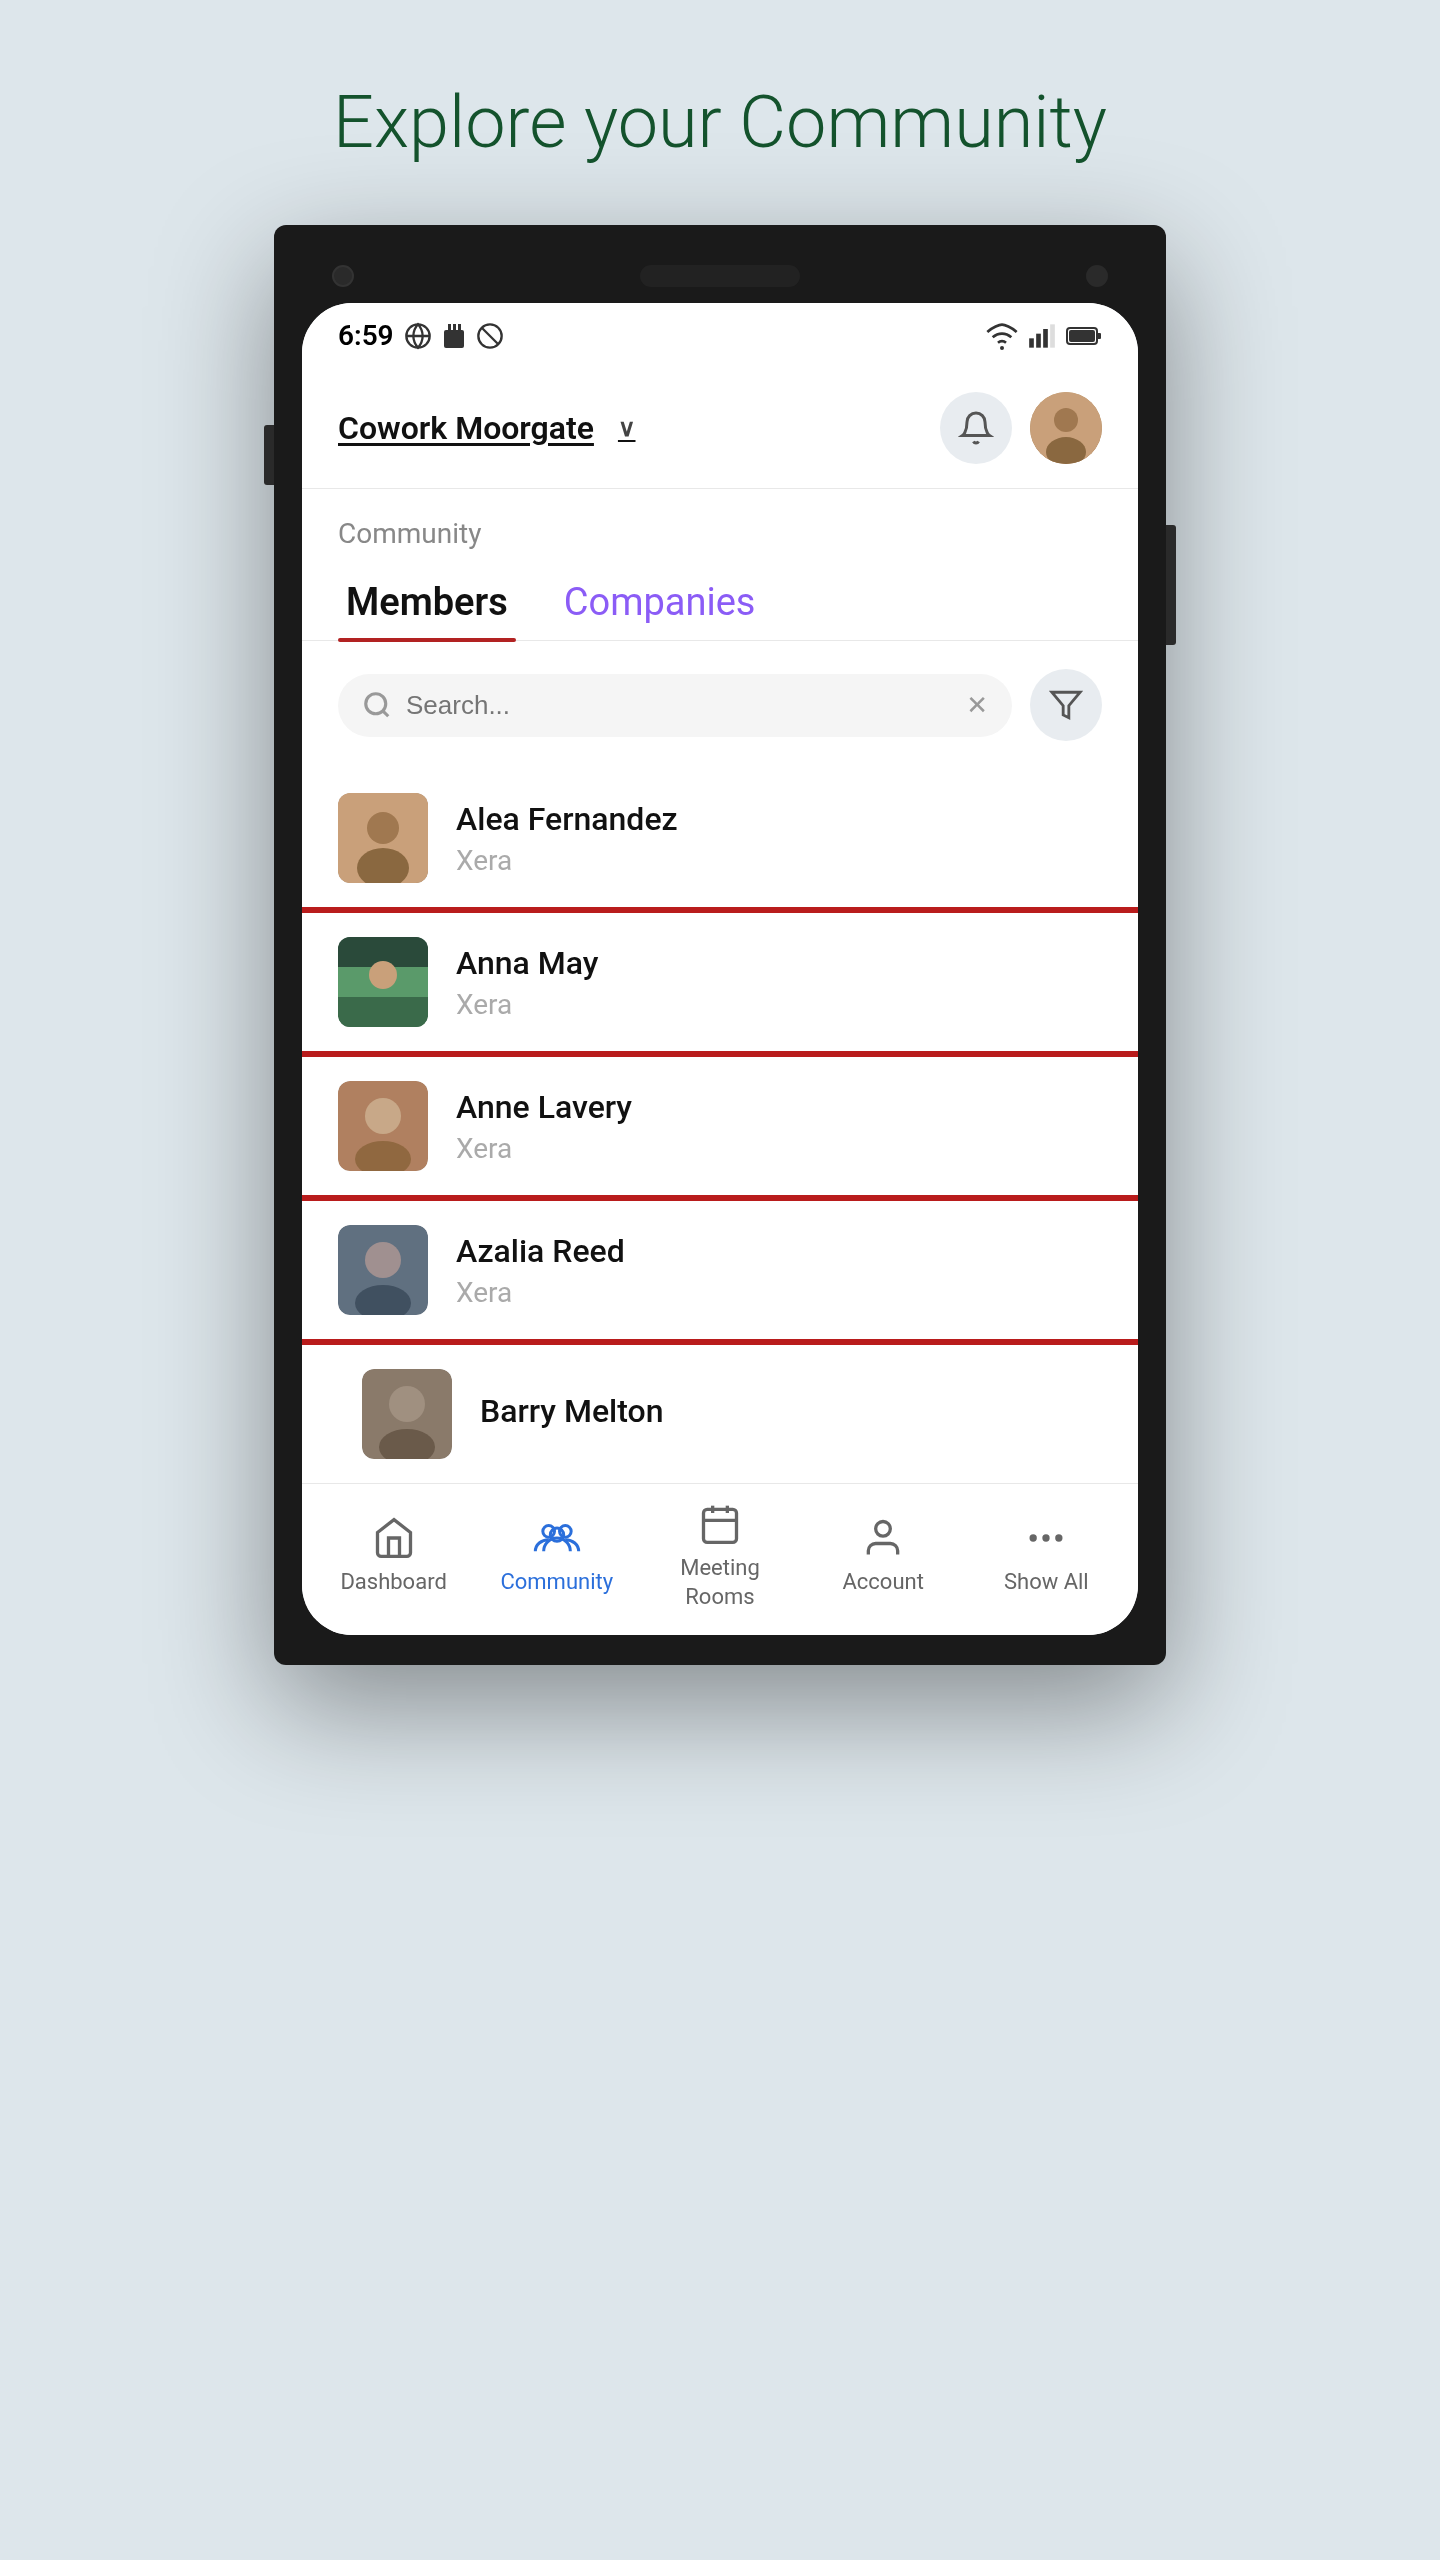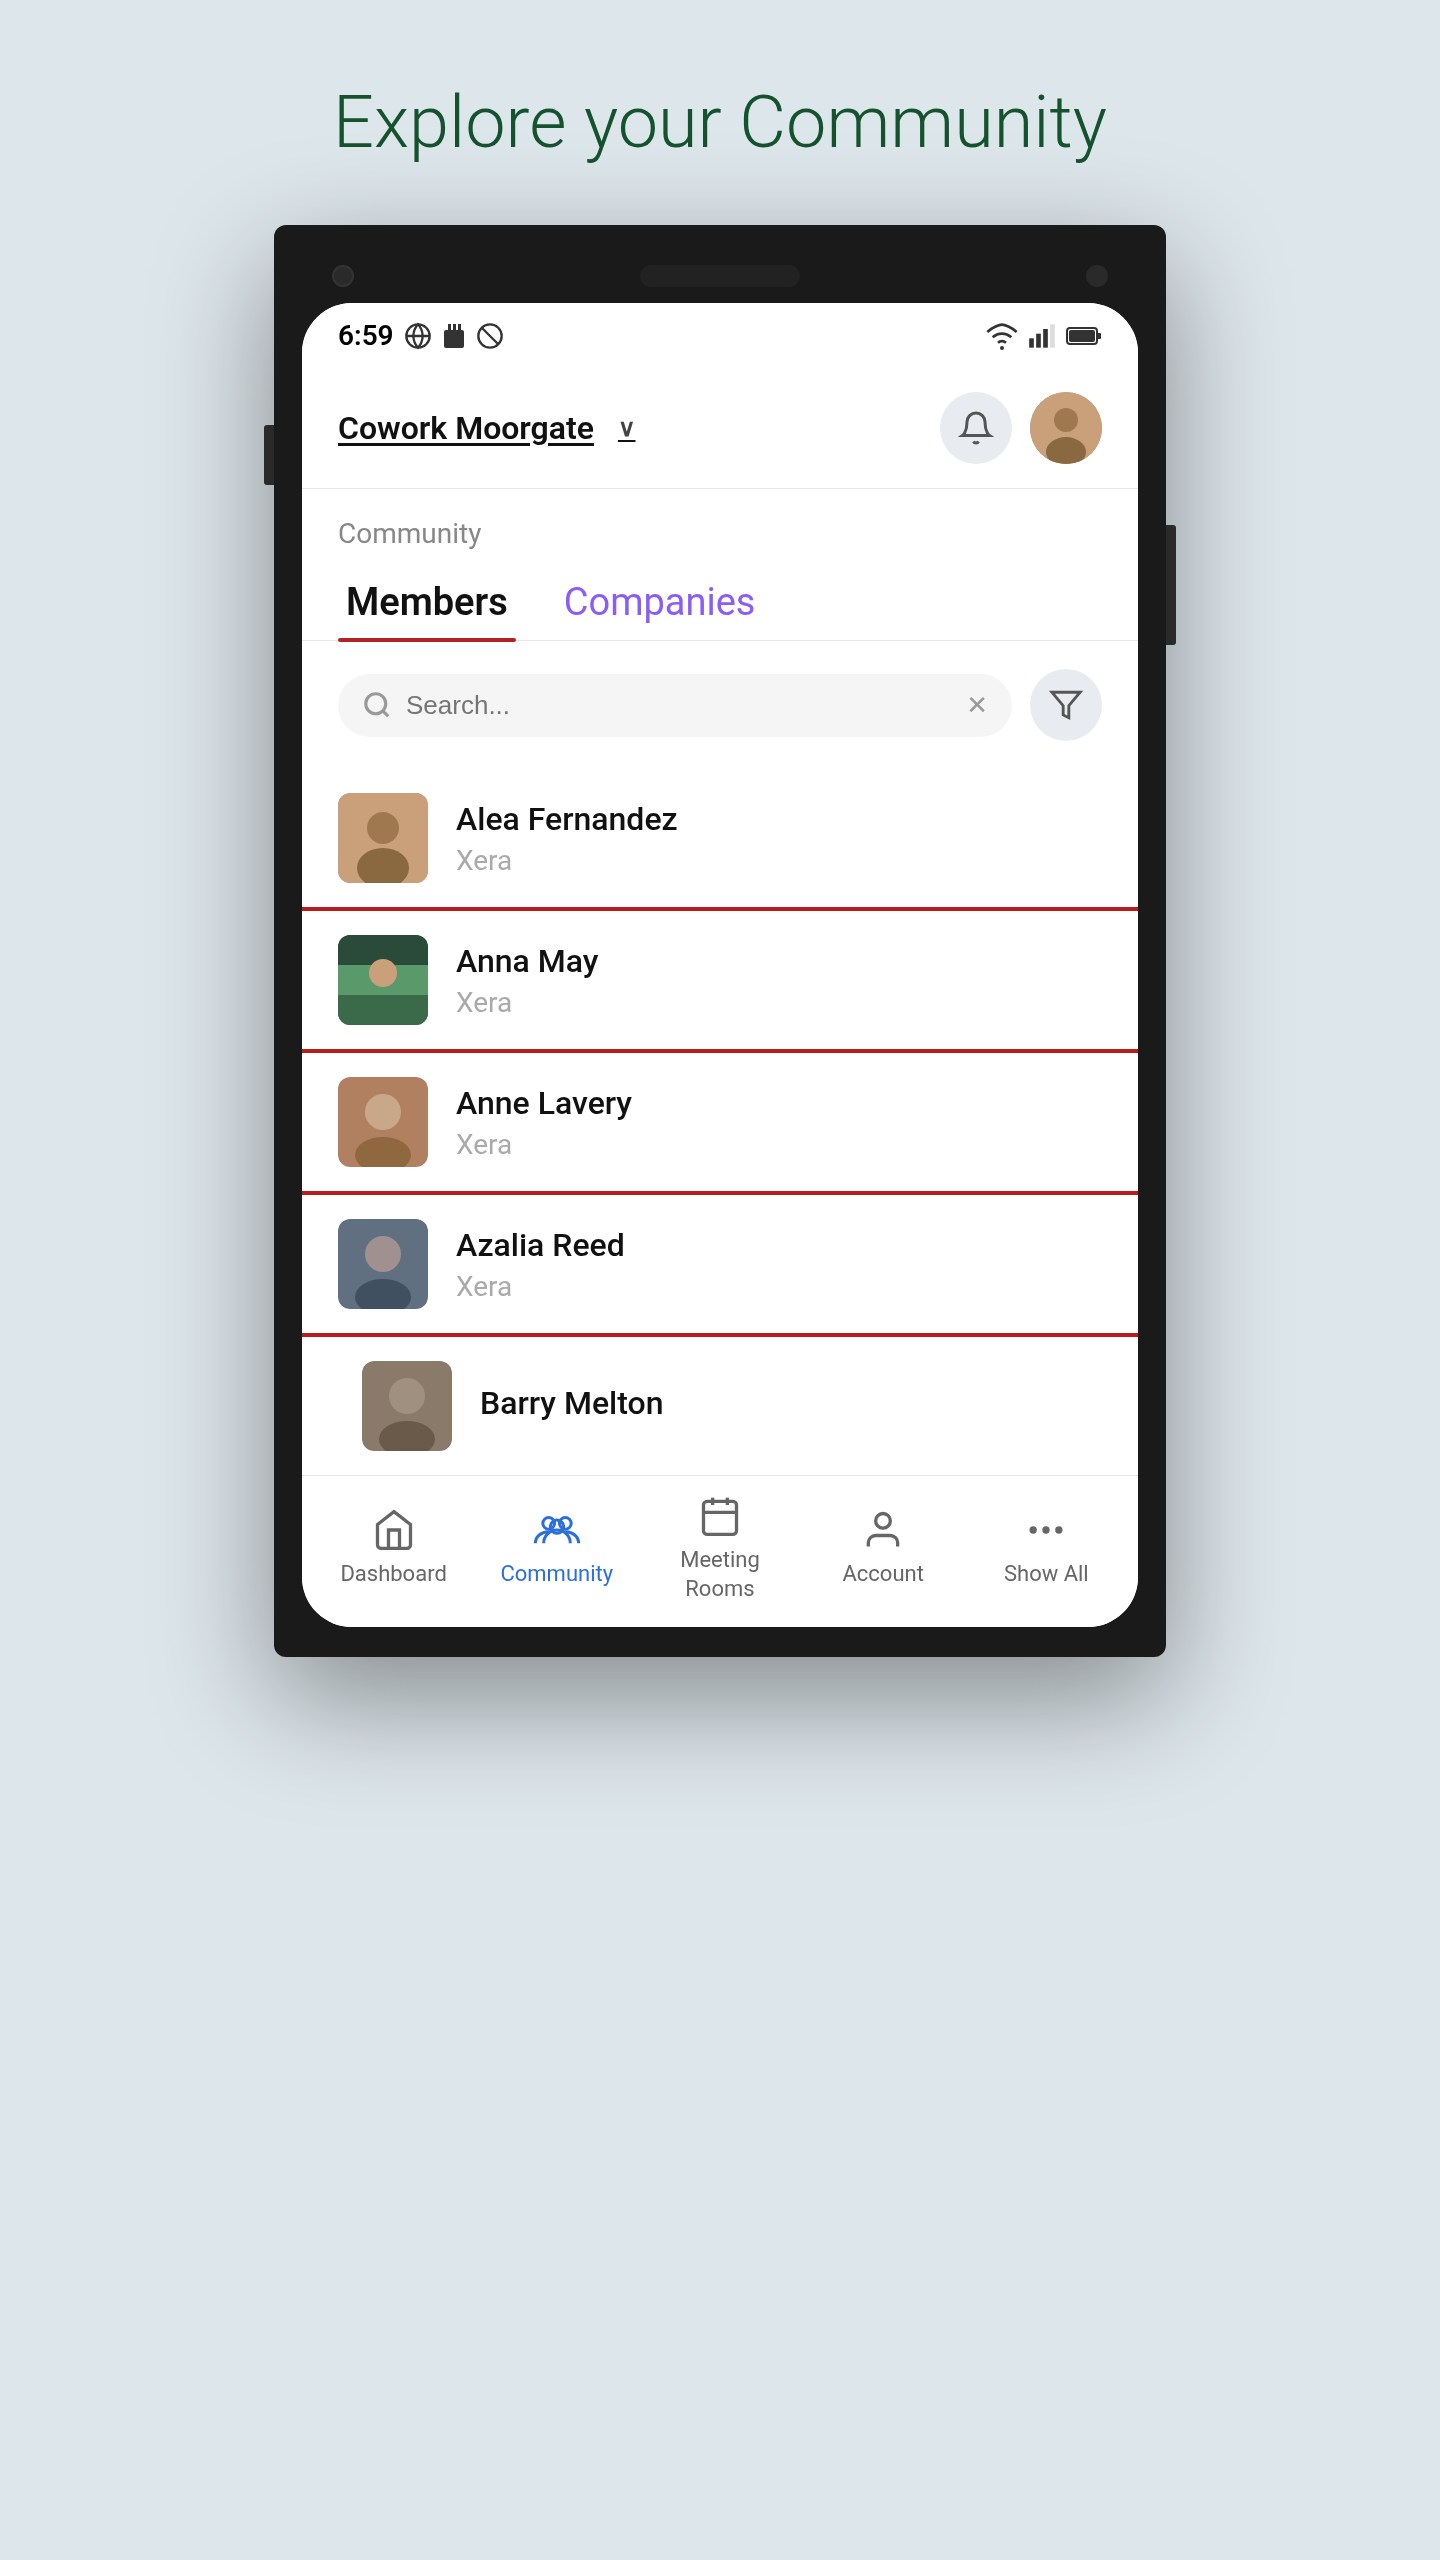--- a/index.html
+++ b/index.html
@@ -287,21 +287,21 @@
     .member-list {
       background: white;
     }
 
     .member-item {
       display: flex;
       align-items: center;
       gap: 28px;
       padding: 24px 36px;
       cursor: pointer;
-      border-bottom: 4px solid #b91c1c;
+      border-bottom: 6px solid #b91c1c;
     }
 
     .member-item:last-child {
       border-bottom: none;
       margin-left: 24px;
     }
 
     .member-avatar {
       width: 90px;
       height: 90px;

